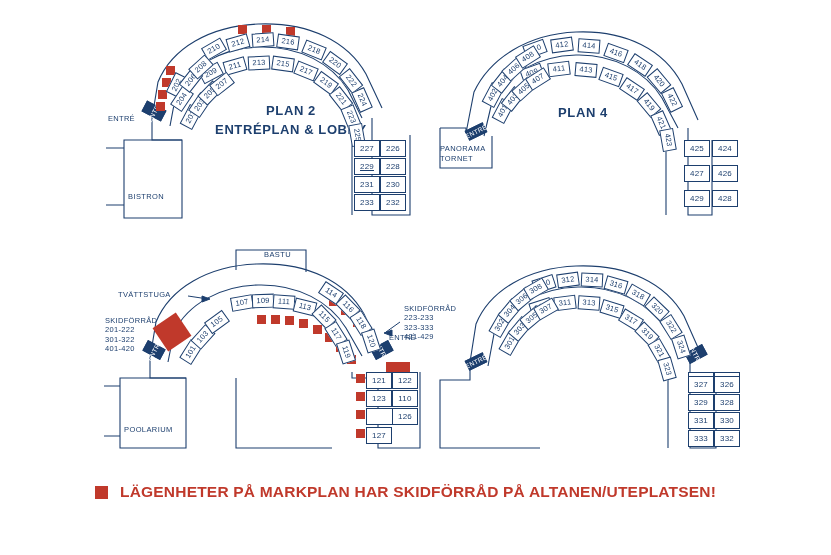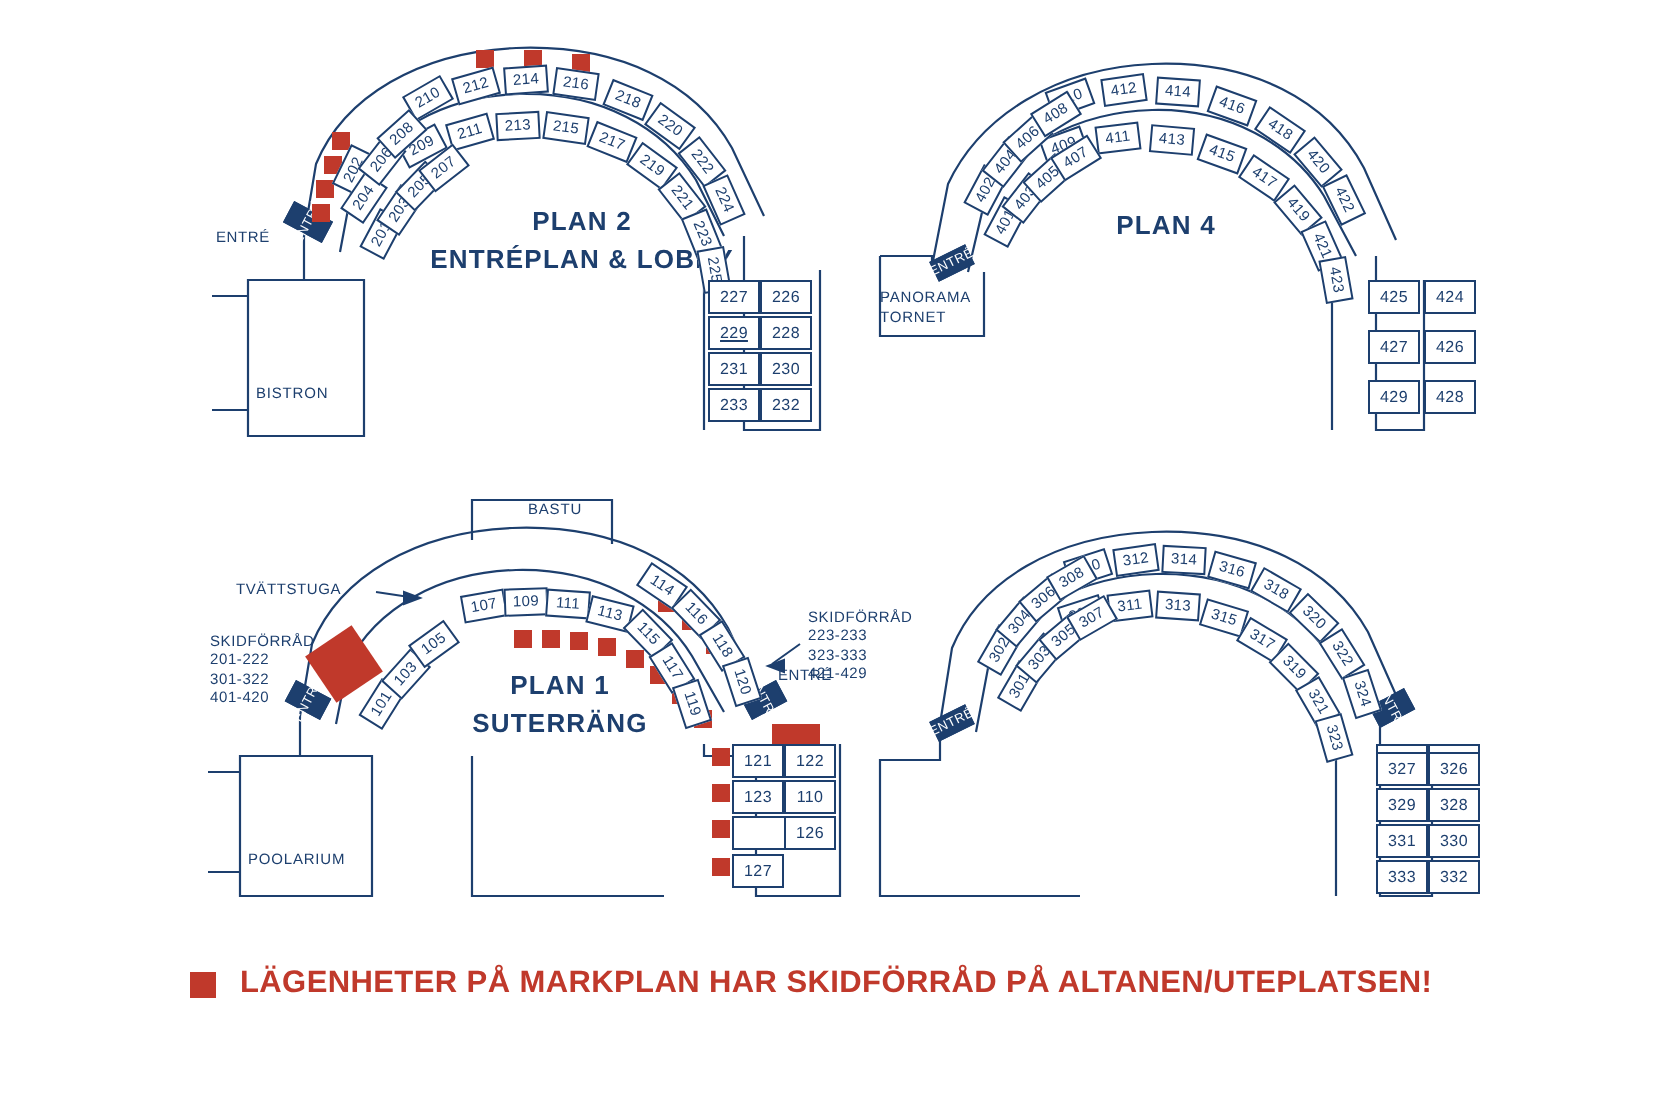--- a/index.html
+++ b/index.html
@@ -217,22 +217,20 @@
   <div class="cell w" style="left:513px;top:82px;transform:rotate(-42deg);">405</div>
   <div class="cell w" style="left:527px;top:72px;transform:rotate(-32deg);">407</div>
 
   <div class="cell big" style="left:684px;top:140px;">425</div>
   <div class="cell big" style="left:712px;top:140px;">424</div>
   <div class="cell big" style="left:684px;top:165px;">427</div>
   <div class="cell big" style="left:712px;top:165px;">426</div>
   <div class="cell big" style="left:684px;top:190px;">429</div>
   <div class="cell big" style="left:712px;top:190px;">428</div>
 
-  <div class="plan-title" style="left:200px;top:334px;width:160px;">PLAN 1
-SUTERRÄNG</div>
   <div class="room-label" style="left:264px;top:250px;width:50px;">BASTU</div>
   <div class="label" style="left:118px;top:290px;">TVÄTTSTUGA</div>
   <div class="label" style="left:105px;top:316px;">SKIDFÖRRÅD
 201-222
 301-322
 401-420</div>
   <div class="label" style="left:404px;top:304px;">SKIDFÖRRÅD
 223-233
 323-333
 421-429</div>

